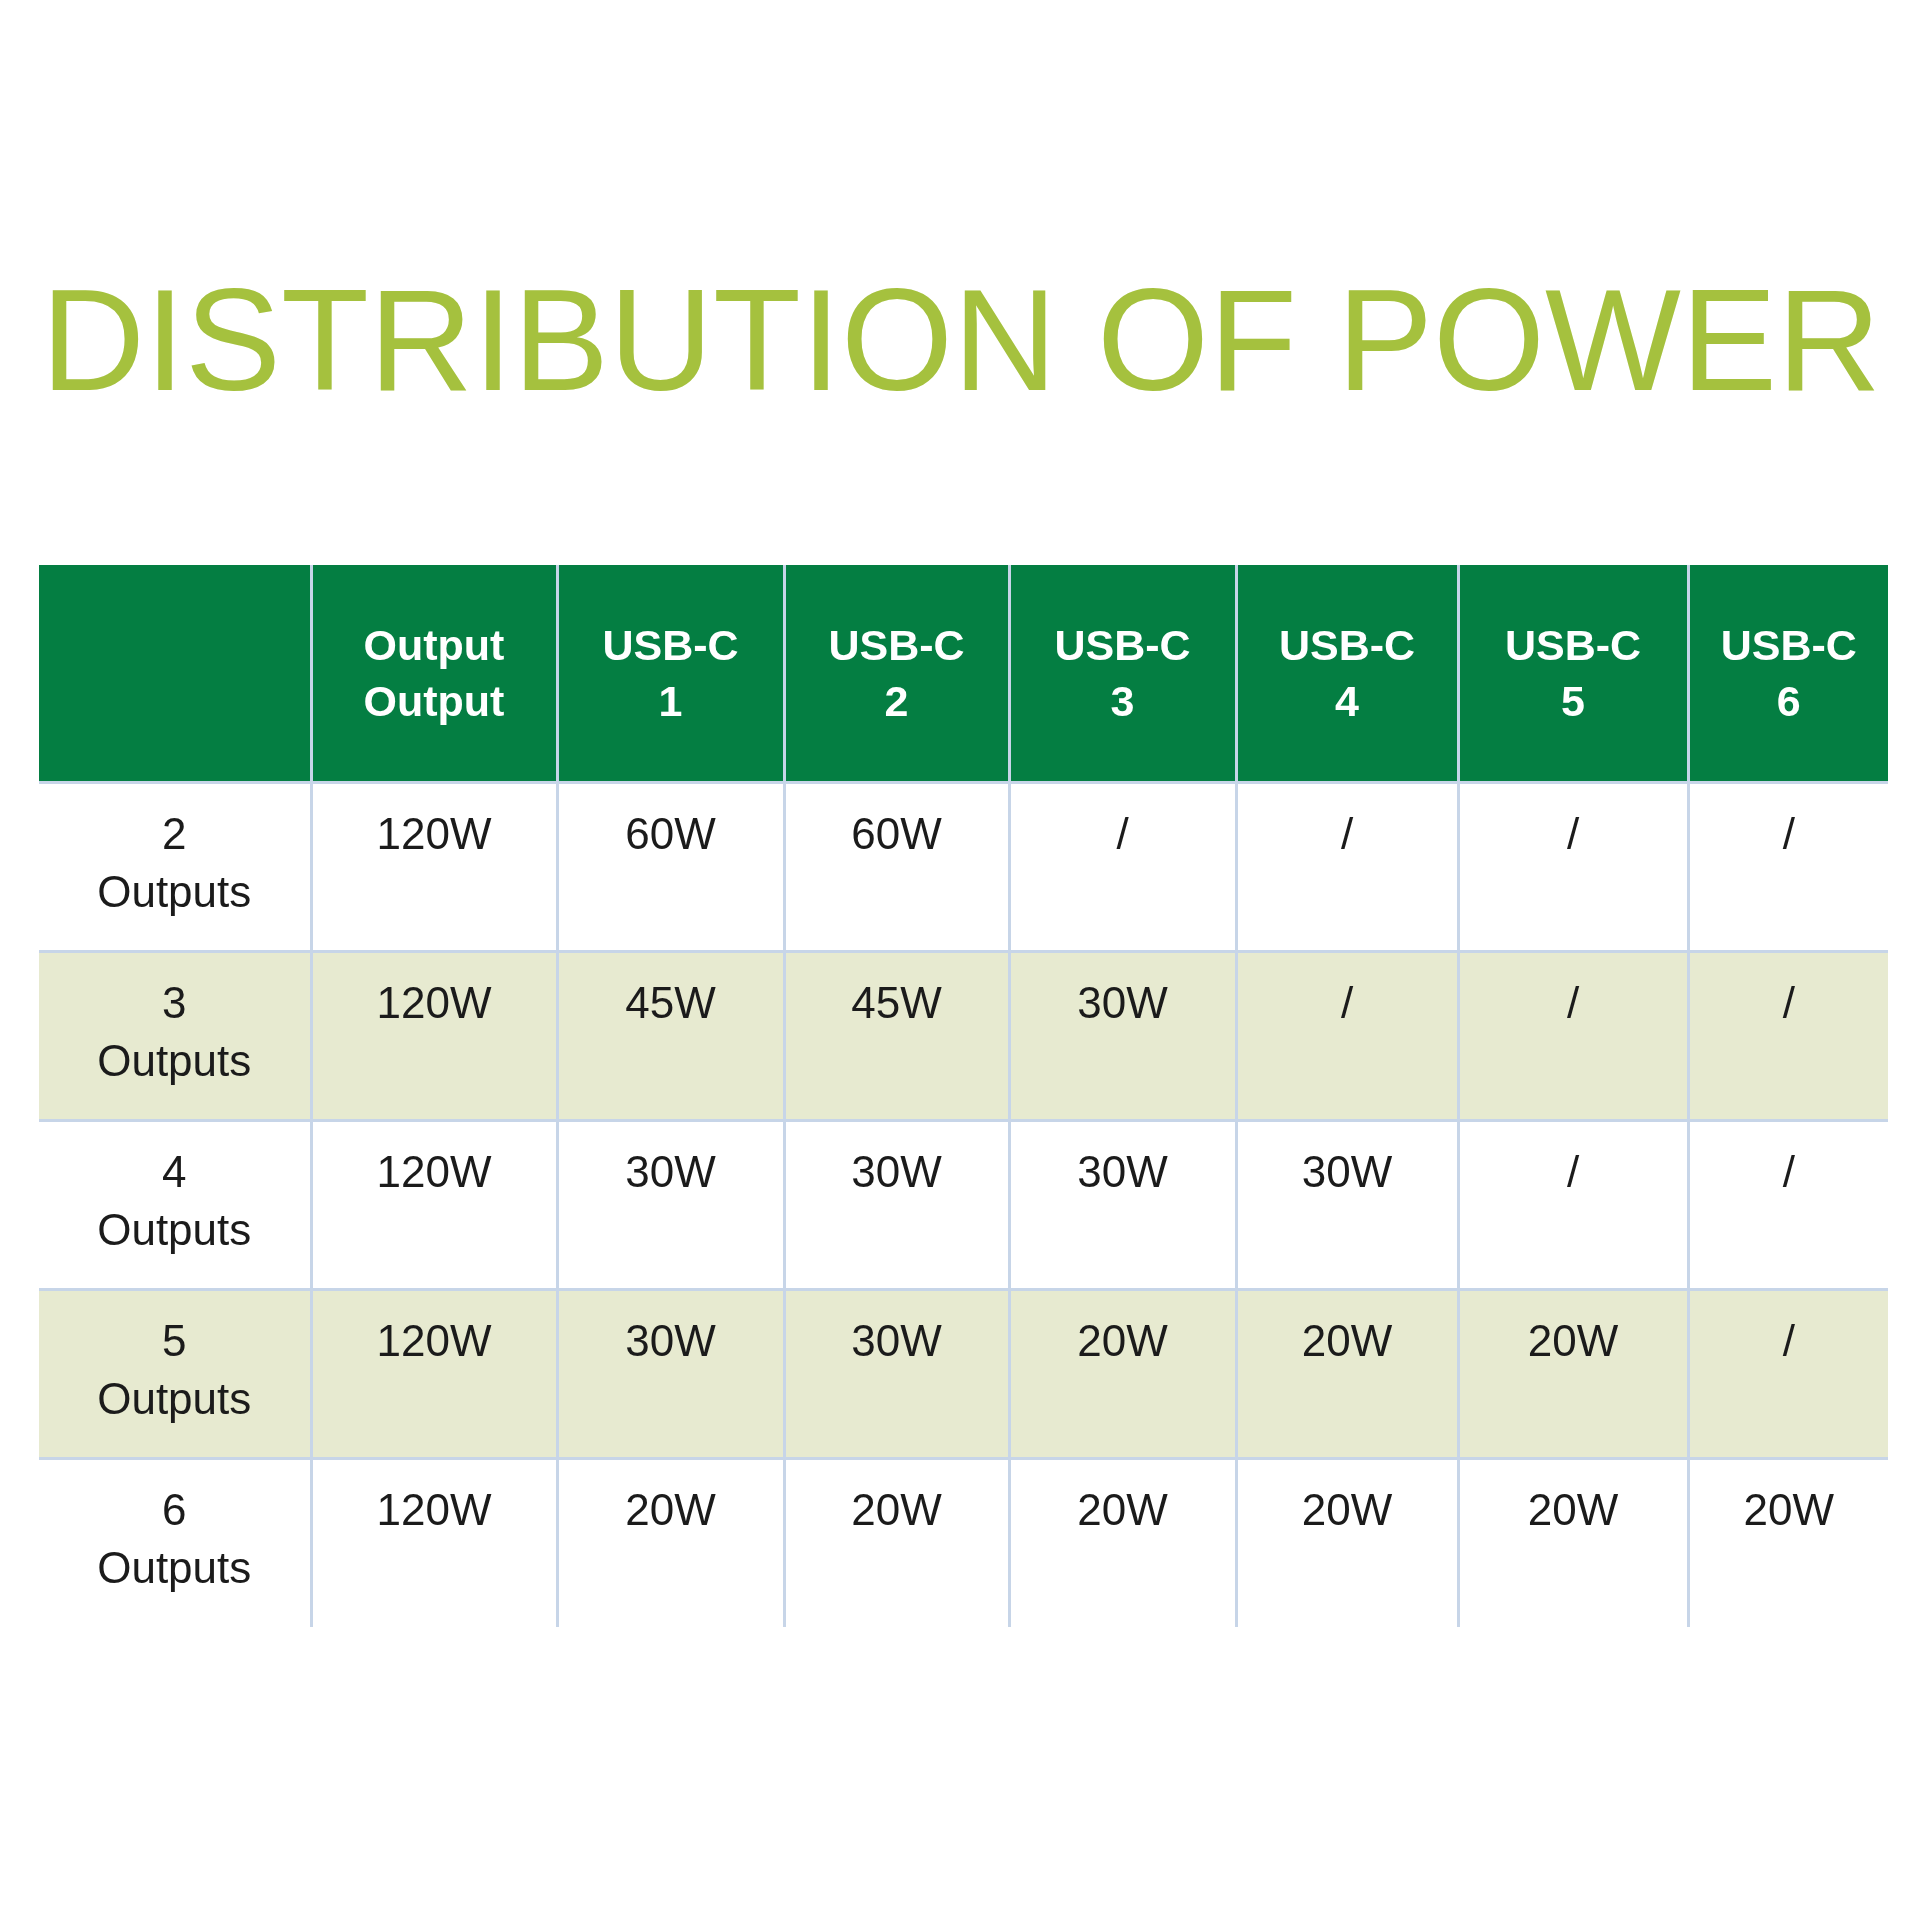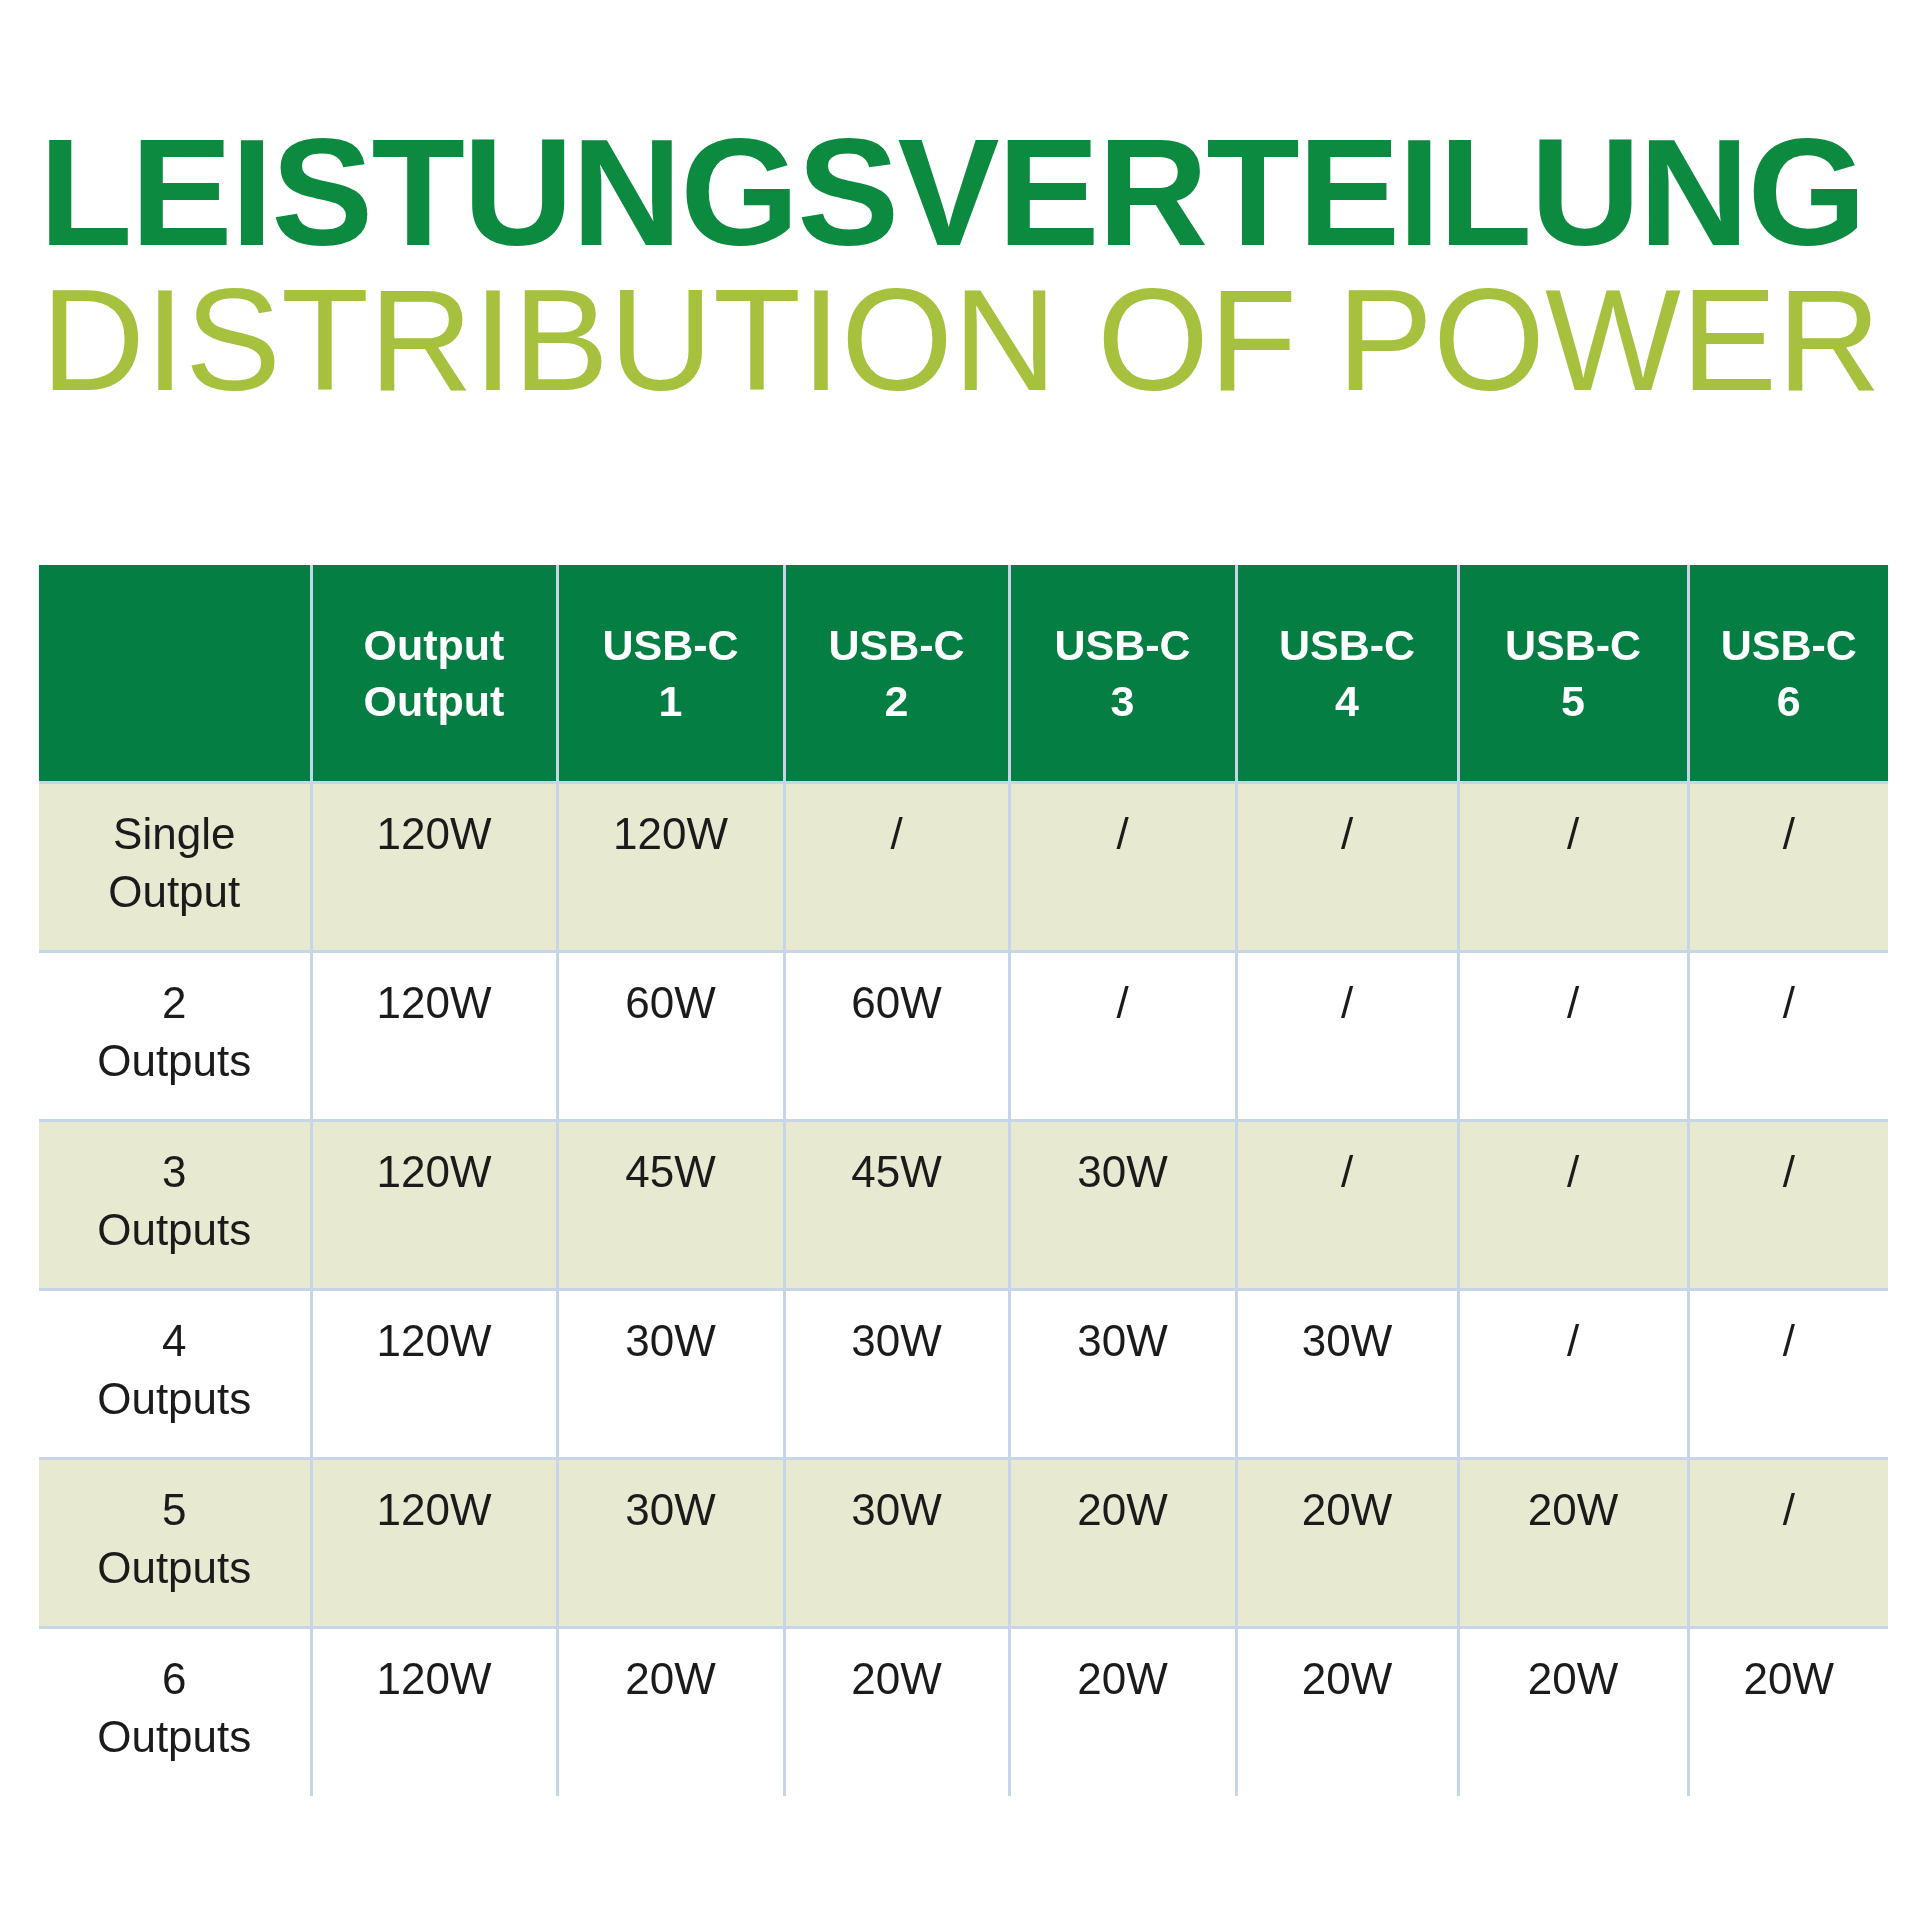--- a/index.html
+++ b/index.html
@@ -59,21 +59,20 @@
   }
   .power-table tbody tr.alt th,
   .power-table tbody tr.alt td{background:var(--row-alt);}
   .power-table tbody th span{display:block;}
 </style>
 </head>
 <body>
 
 <div class="page">
 
-  <h1 class="title-de">LEISTUNGSVERTEILUNG</h1>
   <h2 class="title-en">DISTRIBUTION OF POWER</h2>
 
   <table class="power-table">
     <colgroup>
       <col style="width:272px">
         <col style="width:246px">
         <col style="width:227px">
         <col style="width:225px">
       <col style="width:227px">
         <col style="width:222px">
@@ -107,33 +106,20 @@
           <span>USB-C</span>
           <span>5</span>
         </th>
         <th>
           <span>USB-C</span>
           <span>6</span>
         </th>
       </tr>
     </thead>
     <tbody>
-      <tr class="alt">
-        <th>
-          <span>Single</span>
-          <span>Output</span>
-        </th>
-        <td>120W</td>
-        <td>120W</td>
-        <td>/</td>
-        <td>/</td>
-        <td>/</td>
-        <td>/</td>
-        <td>/</td>
-      </tr>
       <tr>
         <th>
           <span>2</span>
           <span>Outputs</span>
         </th>
         <td>120W</td>
         <td>60W</td>
         <td>60W</td>
         <td>/</td>
         <td>/</td>

